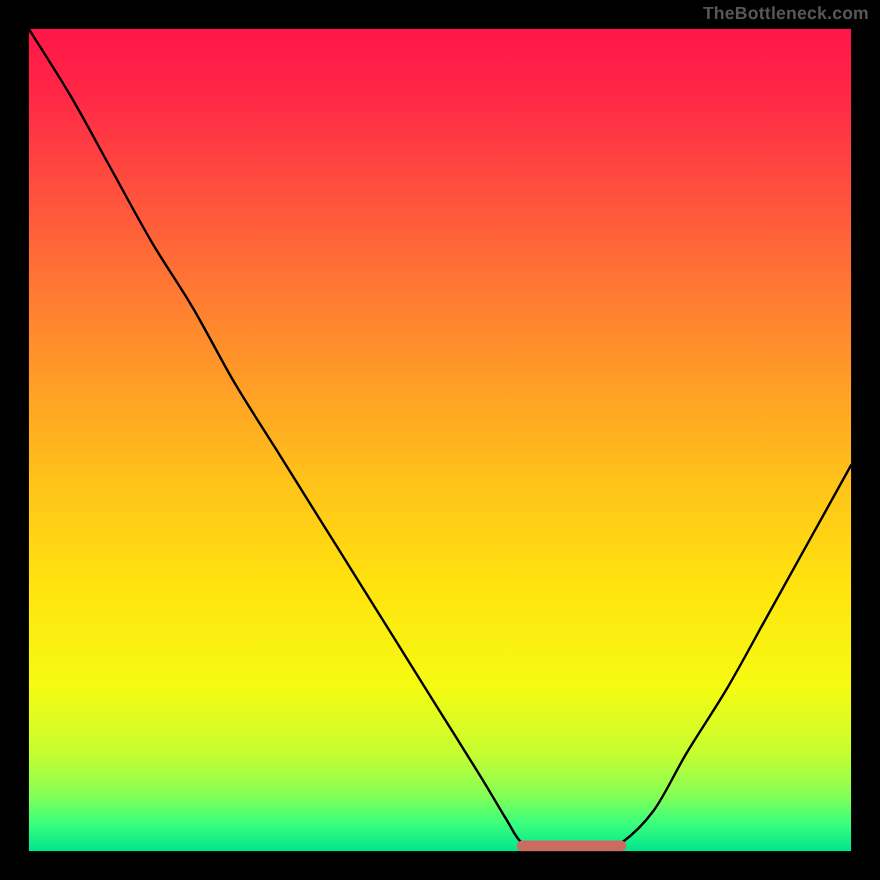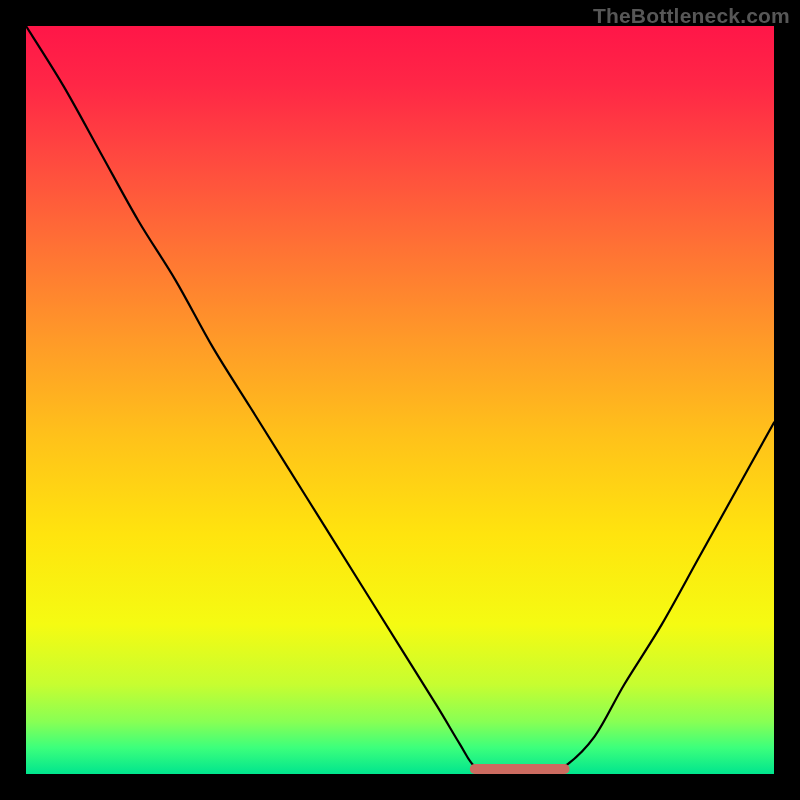--- a/index.html
+++ b/index.html
@@ -38,21 +38,21 @@
     left: 0;
     top: 0;
     width: 100%;
     height: 100%;
   }
   .watermark {
     position: absolute;
     top: 4px;
     right: 10px;
     font-family: Arial, Helvetica, sans-serif;
-    font-size: 21px;
+    font-size: 16px;
     font-weight: 600;
     color: #575757;
     letter-spacing: 0.2px;
   }
 </style>
 </head>
 <body>
 
 <div class="frame">
 

